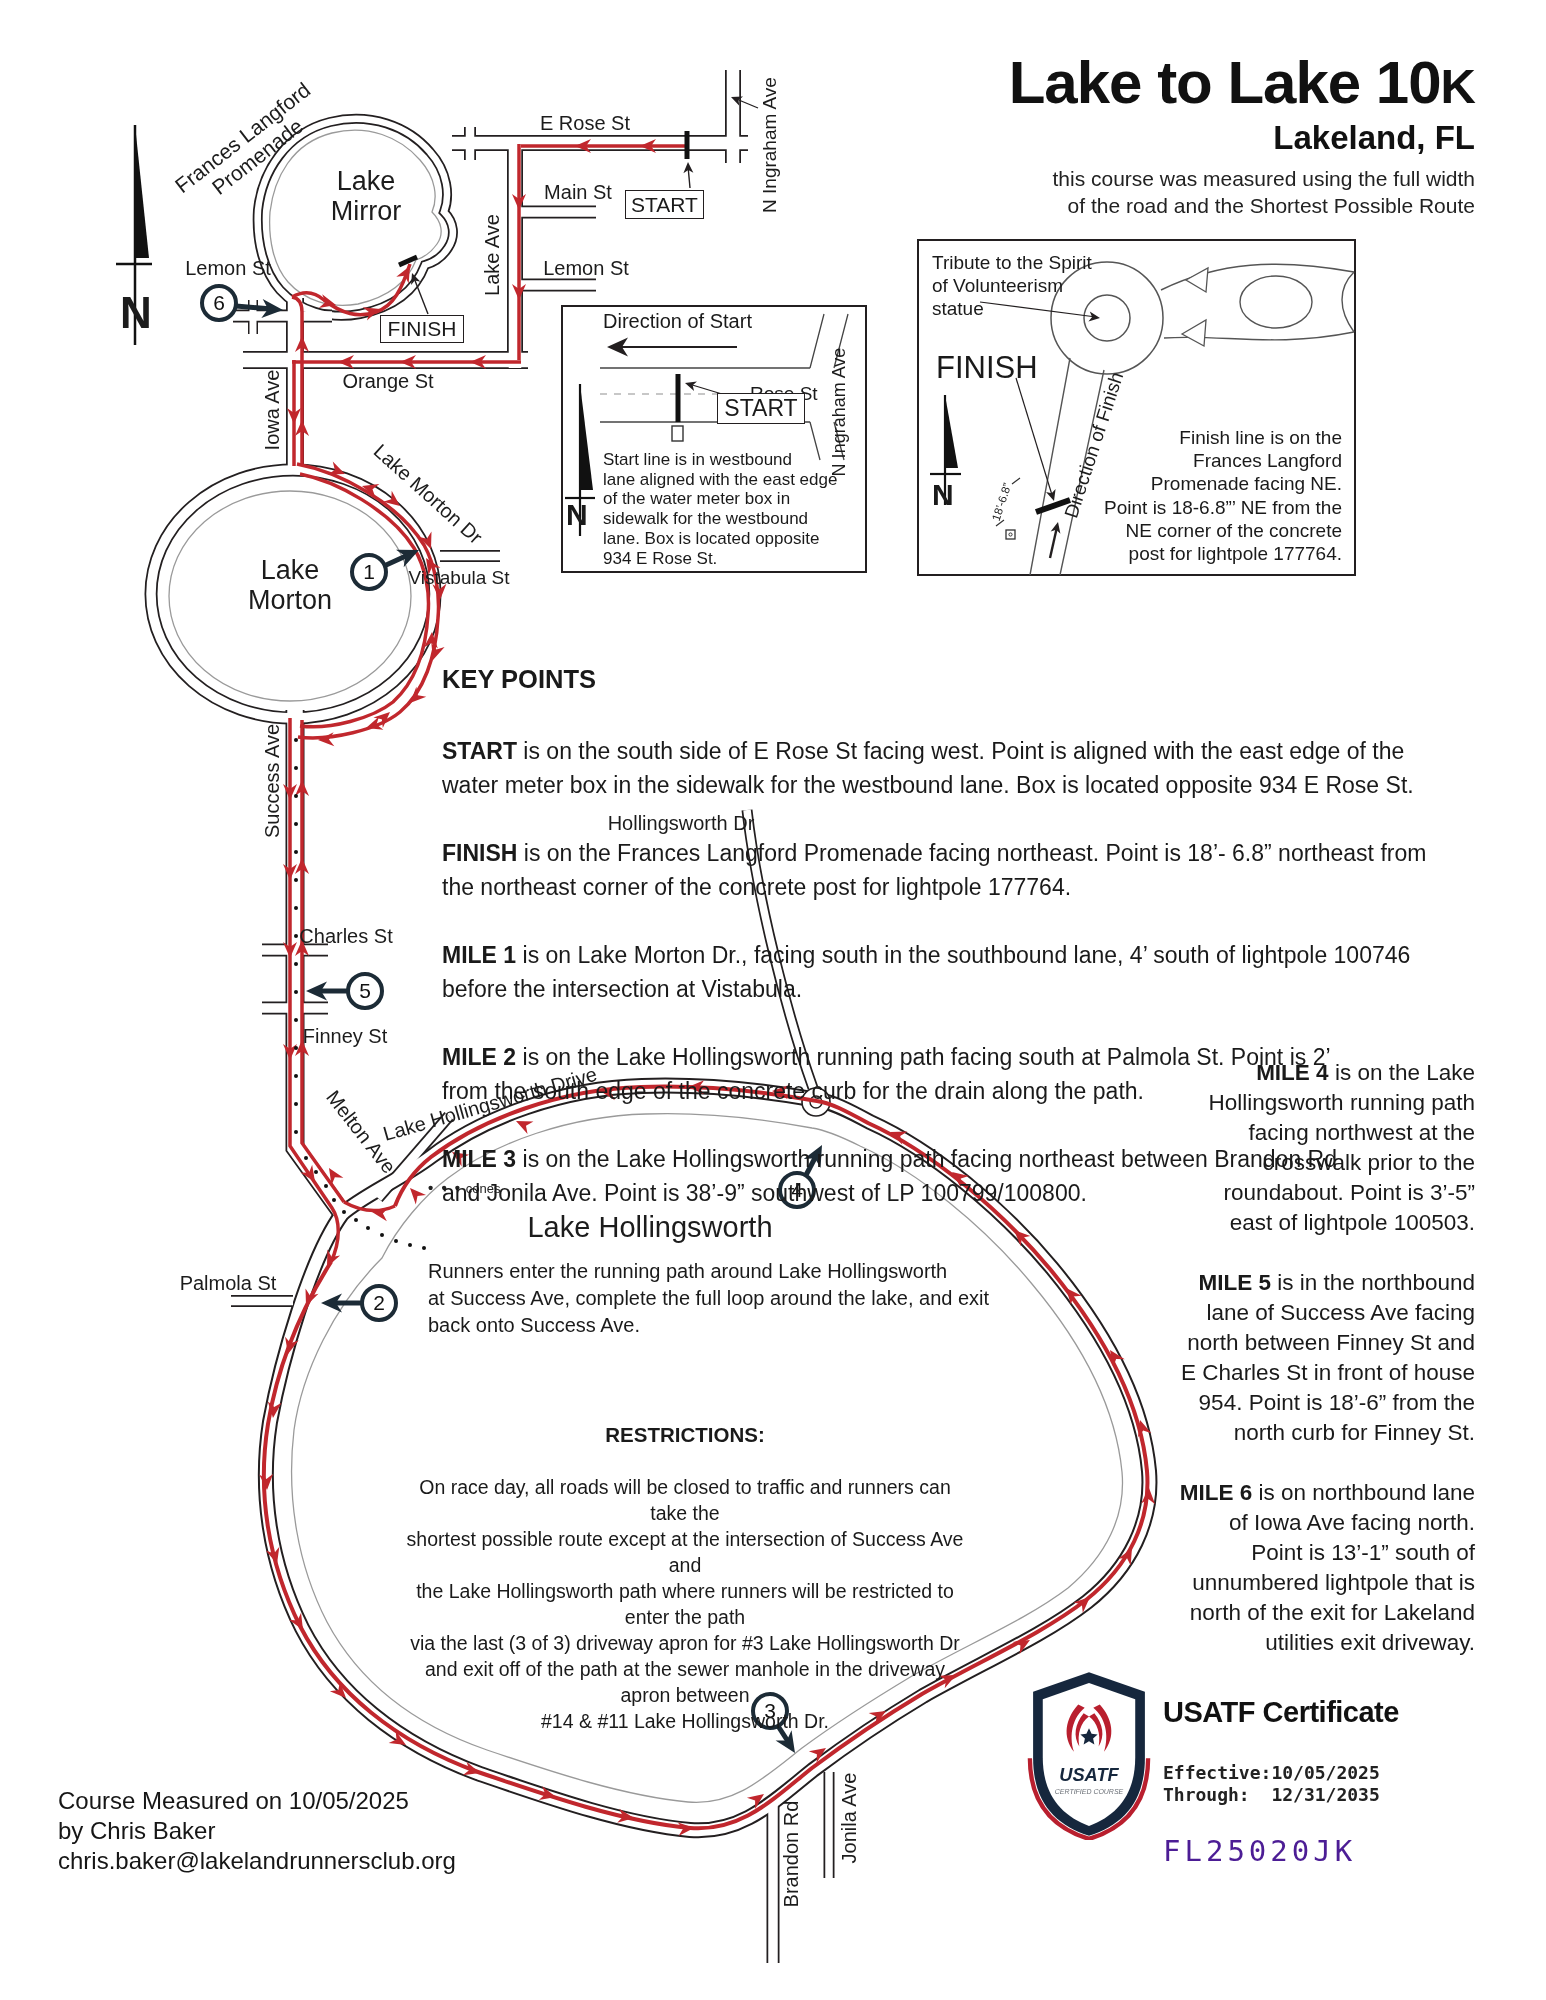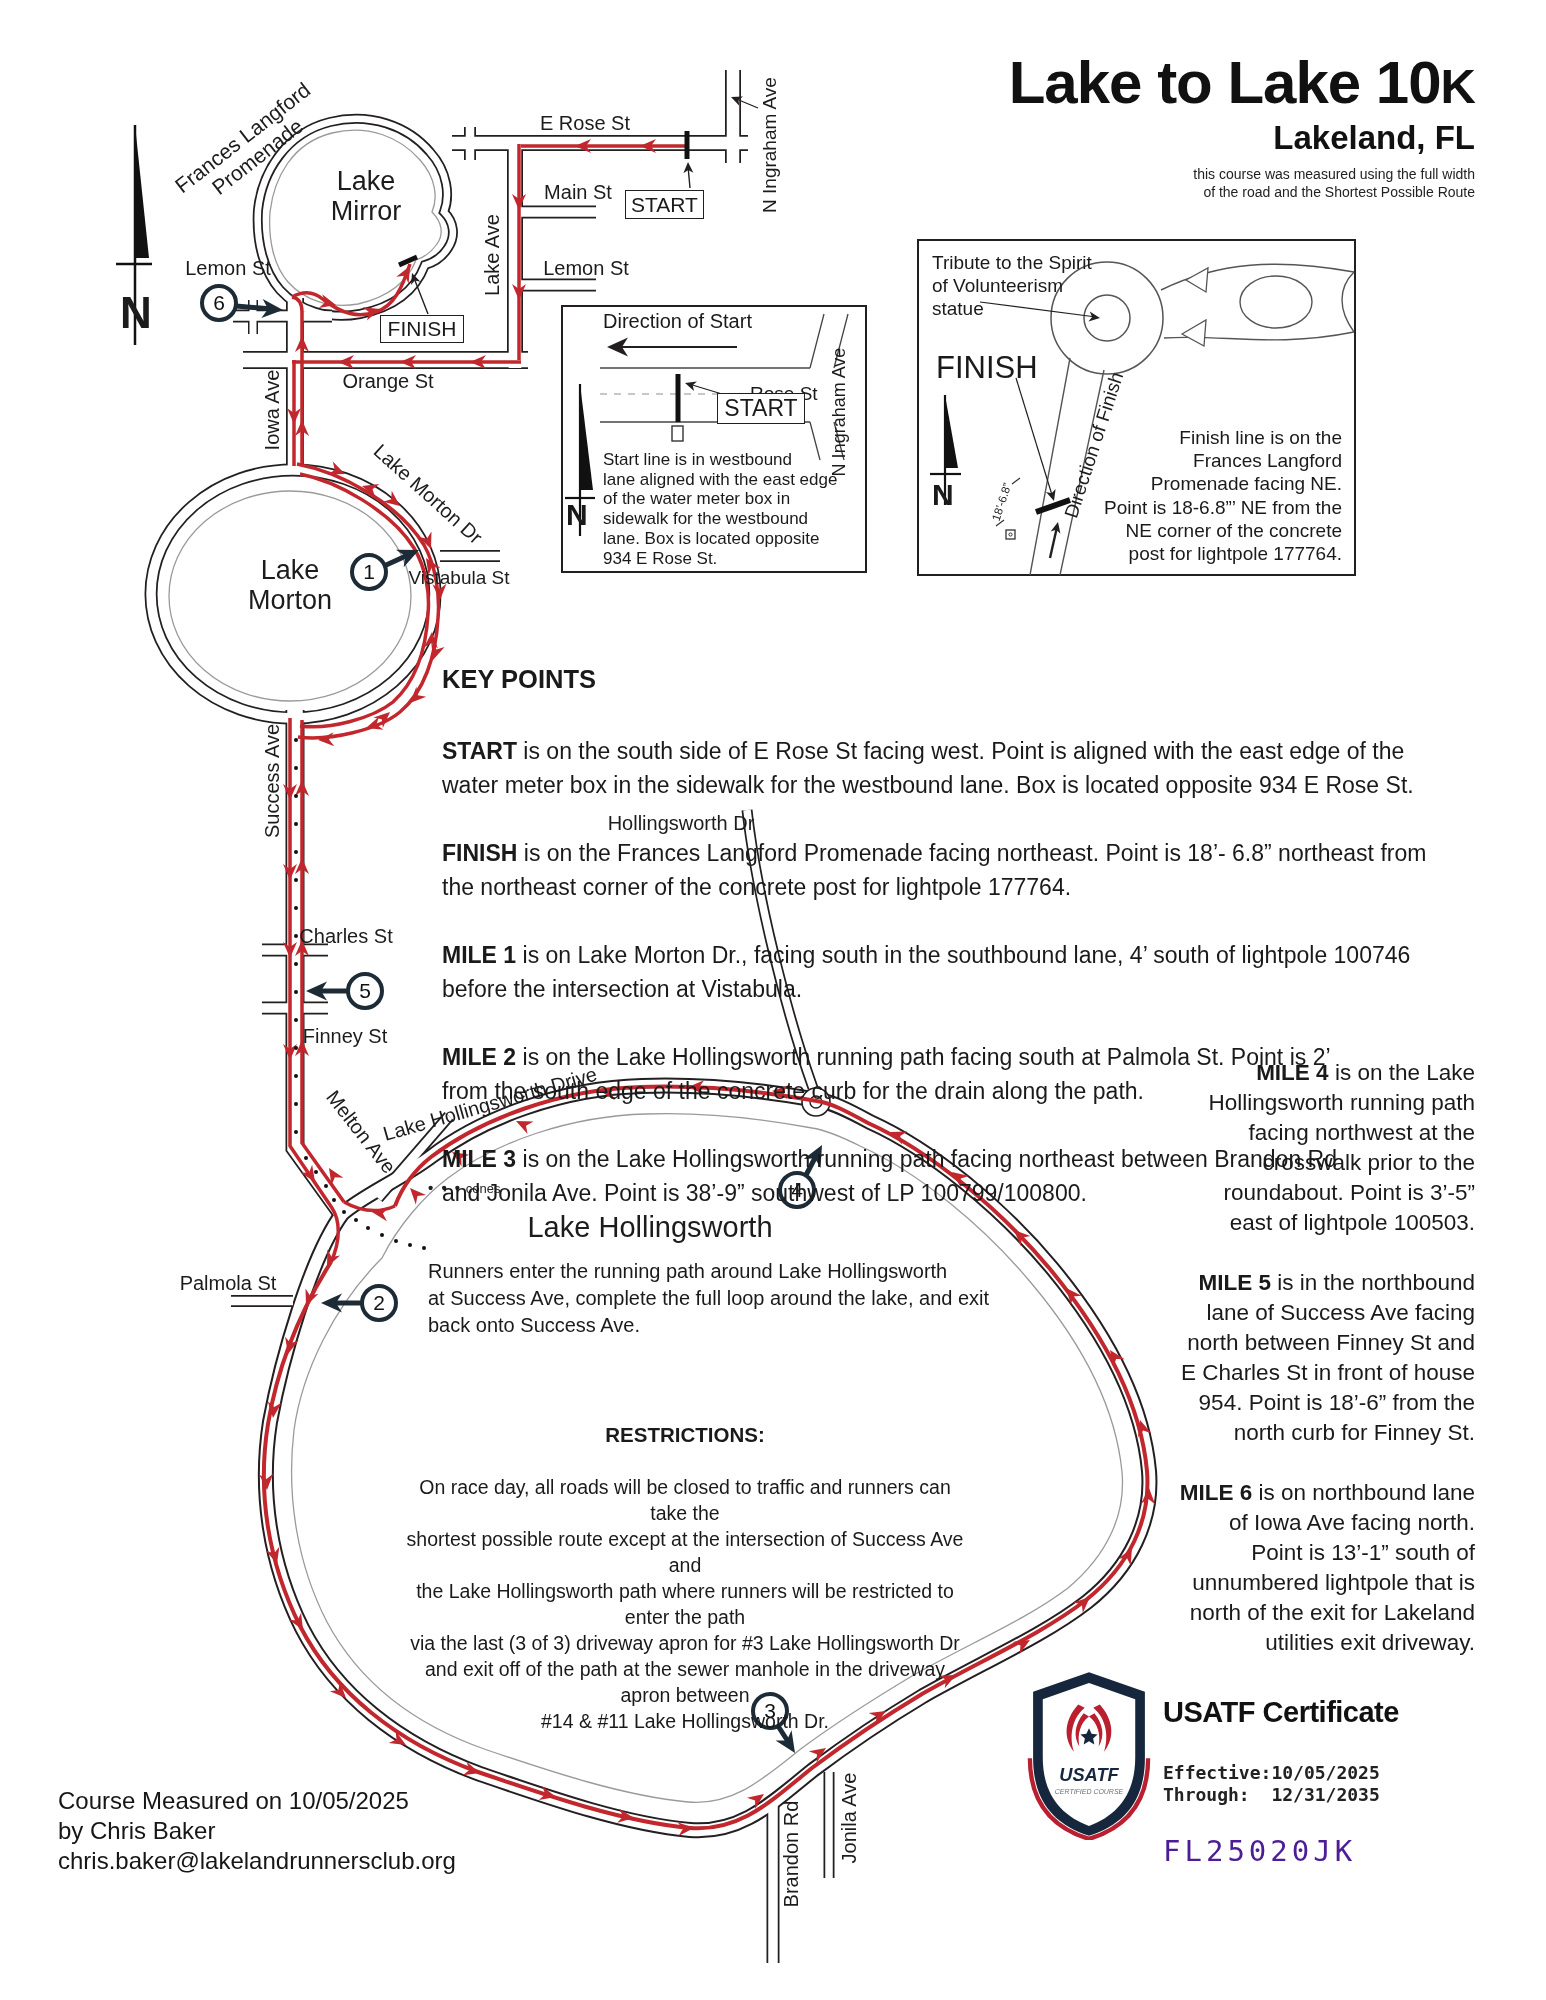--- a/index.html
+++ b/index.html
@@ -14,21 +14,21 @@
           font-size:21px;display:flex;align-items:center;justify-content:center;}
   .mile{position:absolute;width:30px;height:30px;border:4px solid #1c2b36;border-radius:50%;
         background:#fff;transform:translate(-50%,-50%);display:flex;align-items:center;
         justify-content:center;font-size:21px;color:#111;}
   .kp p, .mr p{margin:0;}
   b{font-weight:bold;}
   .title{position:absolute;right:71px;top:48px;text-align:right;}
   .title .t1{font-size:60px;font-weight:600;letter-spacing:-1px;color:#111;}
   .title .t1 .k{font-size:49px;}
   .title .t2{font-size:33px;font-weight:600;margin-top:2px;color:#111;}
-  .title .t3{font-size:14px;margin-top:8px;line-height:1.3;white-space:pre-line;color:#222;}
+  .title .t3{font-size:21px;margin-top:8px;line-height:1.3;white-space:pre-line;color:#222;}
   .cert-head{position:absolute;left:1163px;top:1696px;font-size:29px;font-weight:bold;color:#111;letter-spacing:-0.5px;}
   .cert-num{position:absolute;left:1163px;top:1834px;font-family:"DejaVu Sans Mono",monospace;
             font-size:29px;letter-spacing:4px;color:#4c1d95;}
   .cert-row{position:absolute;left:1163px;font-family:"DejaVu Sans Mono",monospace;
             font-size:18px;font-weight:bold;color:#222;}
   .footer{position:absolute;left:58px;top:1786px;width:400px;text-align:left;
           font-size:24px;line-height:1.26;white-space:pre-line;color:#161616;}
   .smtxt{font-size:17px;line-height:1.16;}
   .cones{position:absolute;left:428px;top:1179px;font-size:13px;color:#222;}
   .cones .d{letter-spacing:2px;font-size:15px;font-weight:bold;}

